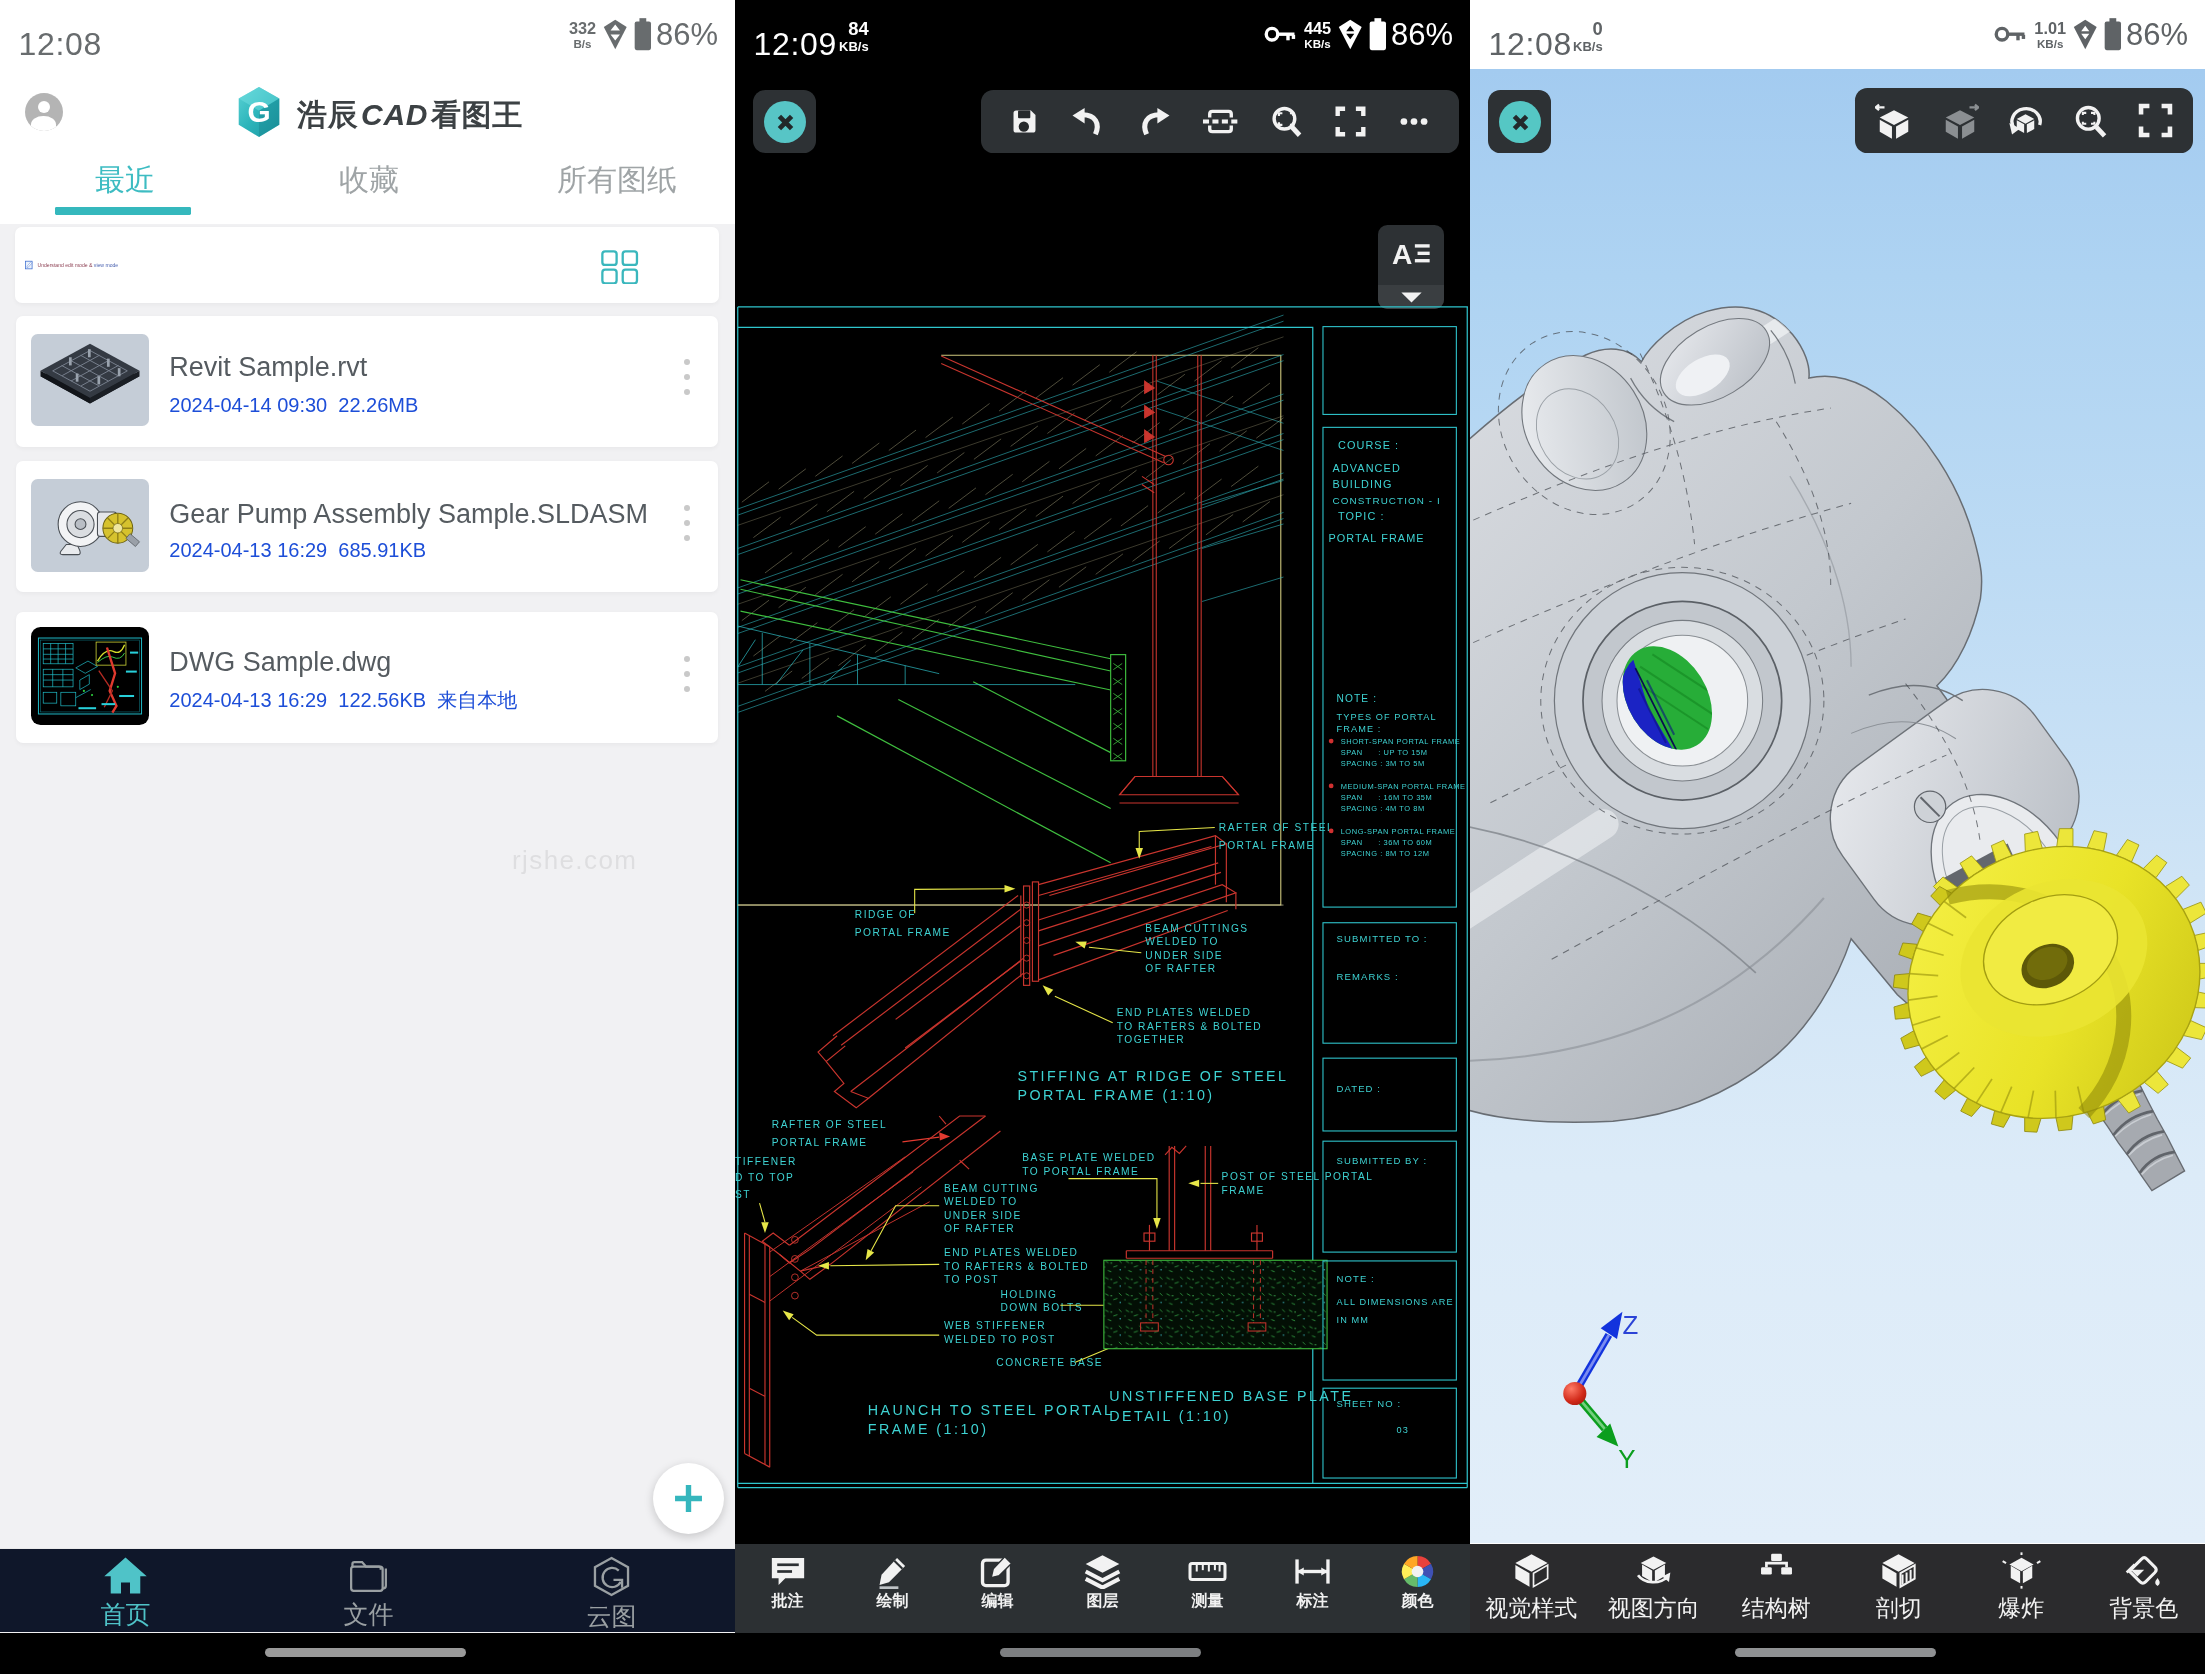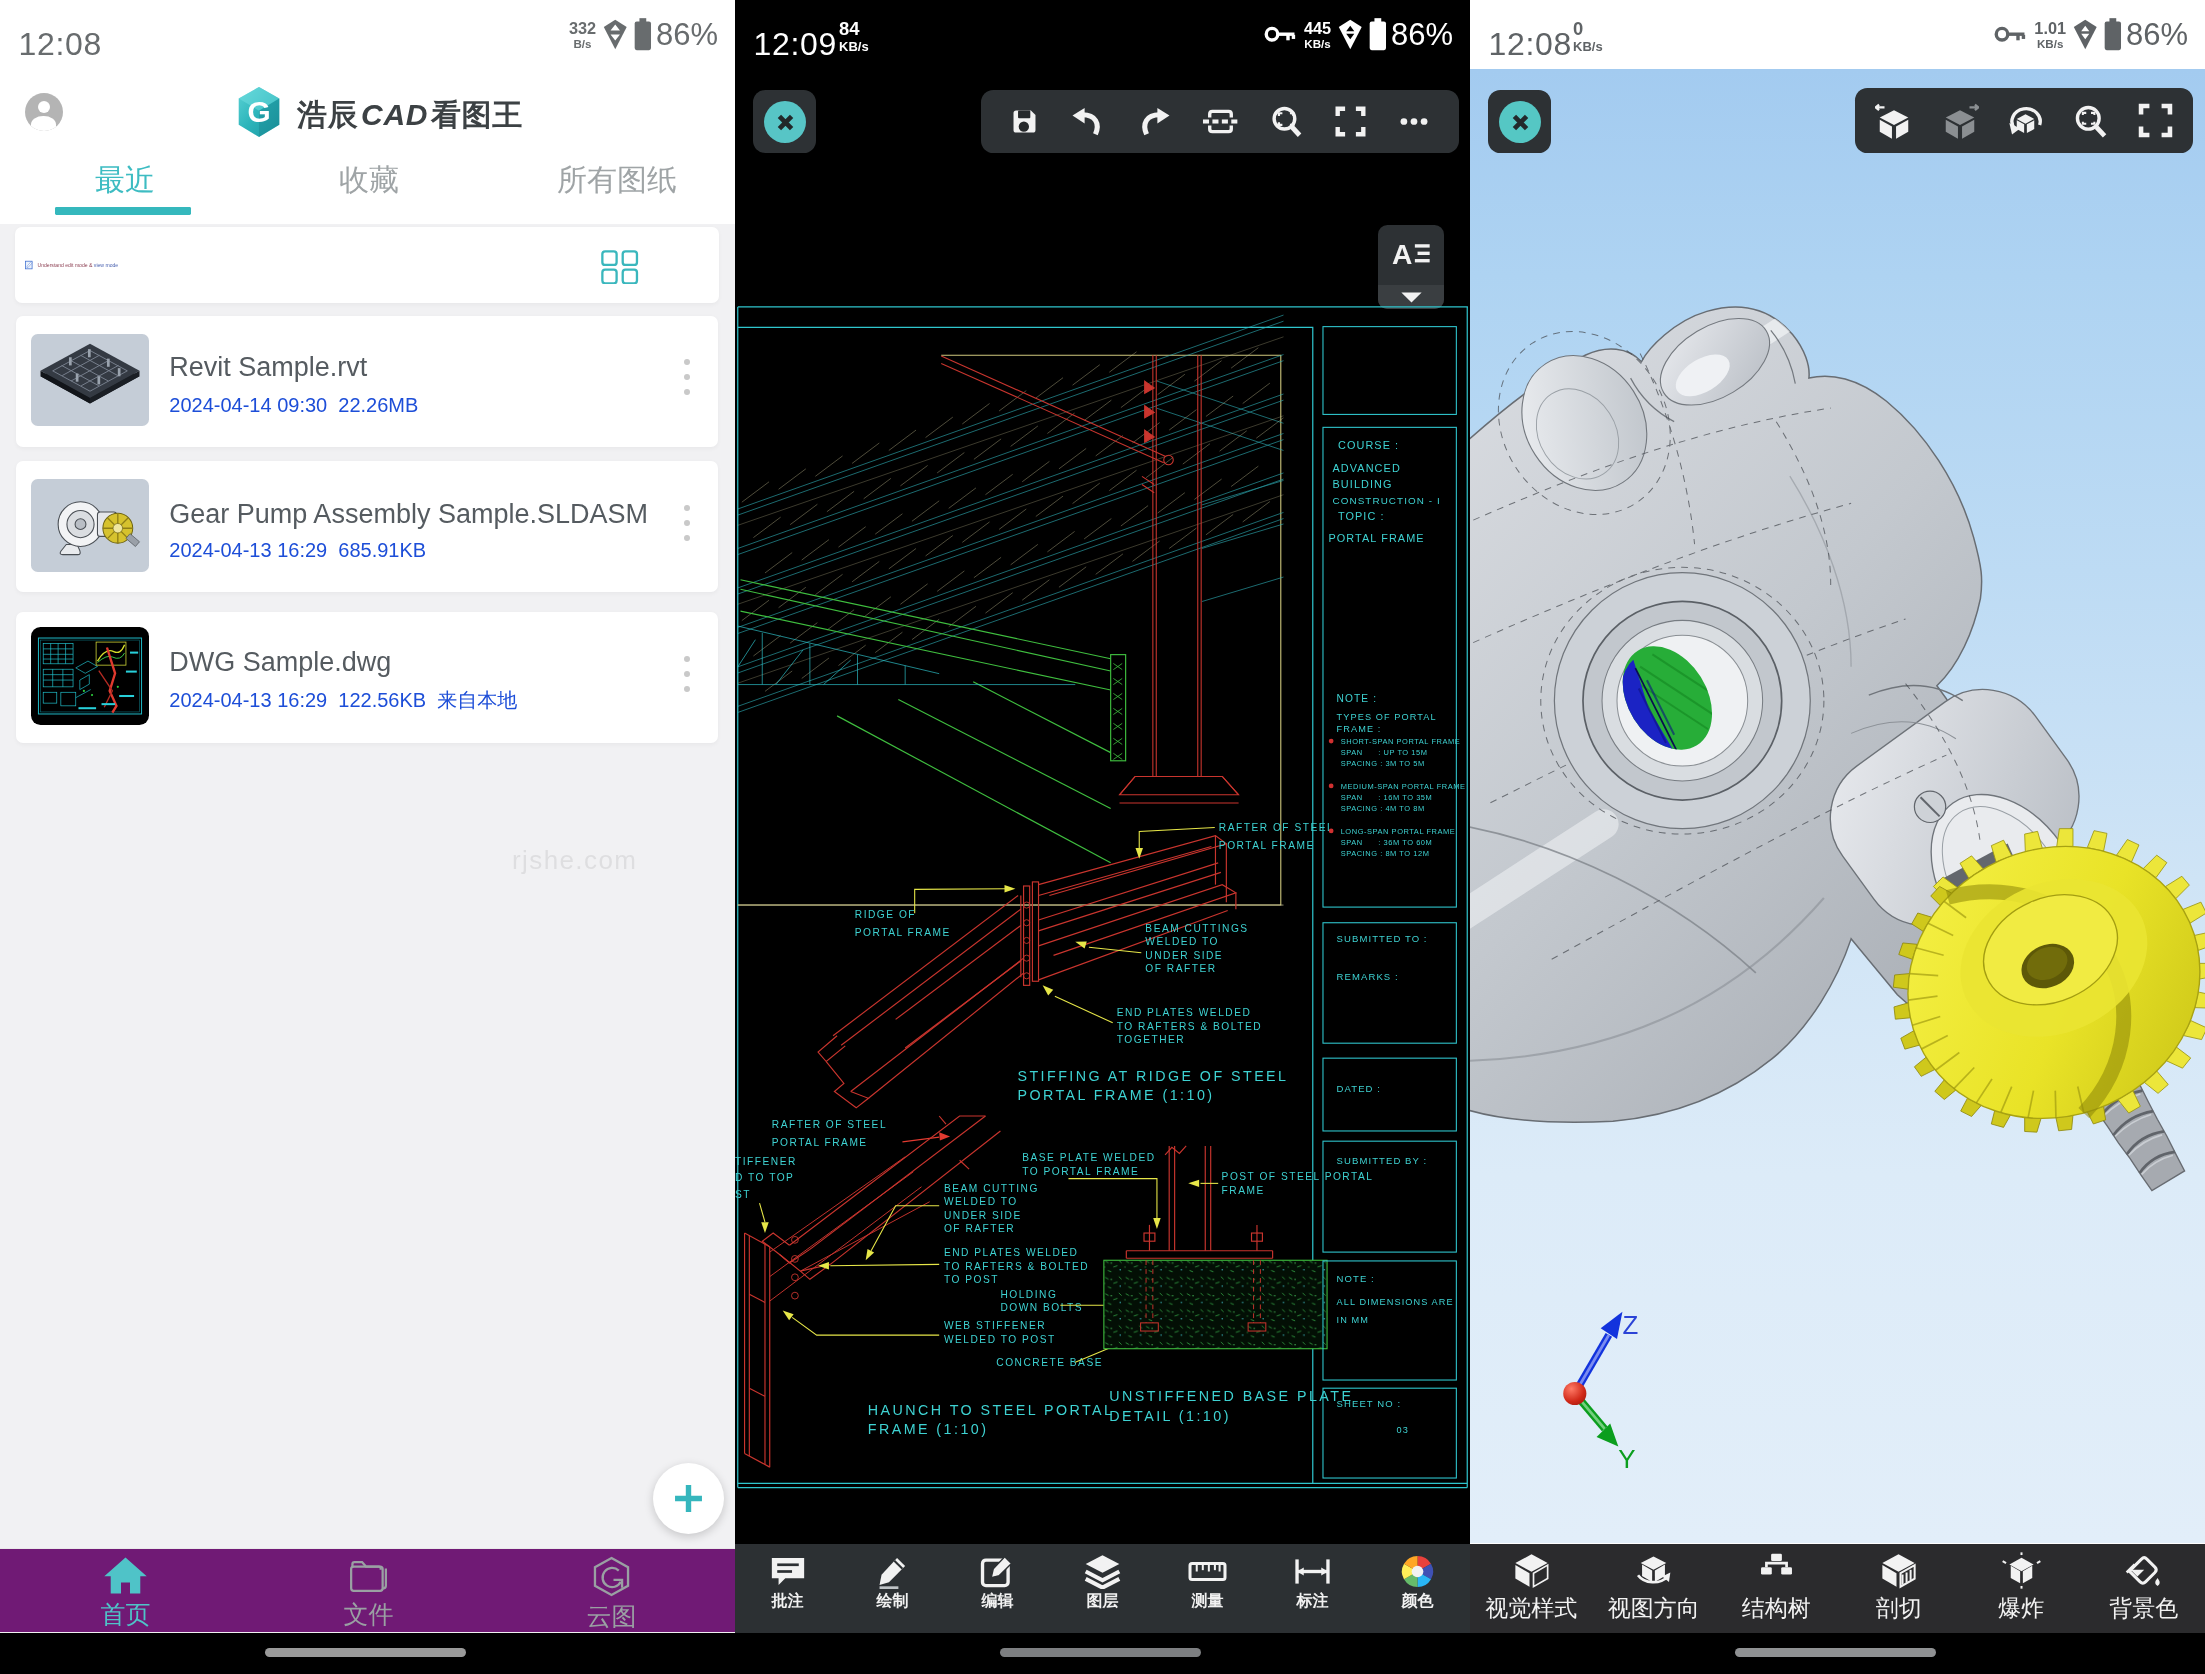--- a/index.html
+++ b/index.html
@@ -9,21 +9,21 @@
 .p1head { position:absolute; left:0; top:0; width:100%; height:224px; background:#fff; }
 .p2 { background:#000; }
 .p3 { background:#fff; }
 
 
 .sbar { position:absolute; left:0; top:0; width:100%; height:69px;padding-left:10px; }
 .p1 .sbar { background:#fff; }
 .p2 .sbar { background:#000; }
 .p3 .sbar { background:#fff; }
 .sb-time { position:absolute; left:18.4px; top:26px; font-size:32px; letter-spacing:0.7px; }
-.sb-rate { position:absolute; left:103px; top:20.4px; text-align:left; line-height:1; }
+.sb-rate { position:absolute; left:103px; top:20.4px; text-align:right; line-height:1; }
 .sb-rate b { display:block; font-size:18.4px; }
 .sb-rate span { display:block; font-size:13px; font-weight:bold; margin-top:1.4px; }
 .sb-right { position:absolute; right:17px; top:0; height:69px; display:flex; align-items:center; gap:6.8px; }
 .sb-rate2 { text-align:center; line-height:1; }
 .sb-rate2 b { display:block; font-size:16.3px; }
 .sb-rate2 span { display:block; font-size:11.6px; font-weight:bold; margin-top:1.4px; }
 .sb-pct { font-size:31px; margin-left:-2.7px; }
 .sb-key { margin-right:1.4px; }
 
 
@@ -35,21 +35,21 @@
 .tabs { position:absolute; left:0; top:155px; width:100%; height:68px; background:#fff; }
 .tab { position:absolute; top:5.4px; font-size:30px; color:#9fa4a6; }
 .tab.act { color:#3dbcc2; }
 .tabline { position:absolute; left:55px; top:52px; width:136px; height:7.5px; background:#35b8bd; border-radius:1.4px; }
 .card { position:absolute; background:#fff; border-radius:7px; box-shadow:0 1.4px 4.1px rgba(0,0,0,0.04); }
 .ct1 { position:absolute; left:153px; font-size:27px; color:#555b60; }
 .ct2 { position:absolute; left:153px; font-size:20px; color:#1d4ed8;text-align:right; }
 .dot3 { position:absolute; width:6.1px; height:6.1px; border-radius:50%; background:#c9c9c9; top:0; }
 .wmark { position:absolute; left:512px; top:845px; font-size:26px; color:rgba(60,60,60,0.10); letter-spacing:1.4px; }
 .fab { position:absolute; left:653px; top:1463px; width:71px; height:71px; border-radius:50%; background:#fff; box-shadow:0 2.7px 9.5px rgba(0,0,0,0.18); display:flex; align-items:center; justify-content:center; }
-.navbar { position:absolute; left:0; top:1548px; width:100%; height:84px; background:#701a75; border-top:0.7px solid #e9e9e9;text-decoration:underline; }
+.navbar { position:absolute; left:0; top:1548px; width:100%; height:84px; background:#0f172a; border-top:0.7px solid #e9e9e9;text-decoration:underline; }
 .nav-item { position:absolute; top:6.8px; width:109px; text-align:center; }
 .nav-item span { display:block; font-size:25px; margin-top:1.4px; }
 .blackbar { position:absolute; left:0; top:1633px; width:100%; height:42px; background:#000; }
 .handle { position:absolute; left:265px; top:15px; width:201px; height:8.8px; border-radius:4.8px; background:#9a9a9a; }
 
 
 .closebtn { position:absolute; left:18.4px; top:90px; width:63px; height:63px; border-radius:12.3px; }
 .closecirc { position:absolute; left:11px; top:11px; width:42px; height:42px; border-radius:50%; background:#57c5c6; display:flex; align-items:center; justify-content:center; }
 .tb2 { position:absolute; left:246px; top:90px; width:478px; height:63px; border-radius:12.3px; background:#2d3134; display:flex; align-items:center; justify-content:space-around; padding:0 12.3px; }
 .abtn { position:absolute; left:643px; top:225px; width:66px; height:84px; border-radius:9.5px; background:#2d3134; overflow:hidden; }

